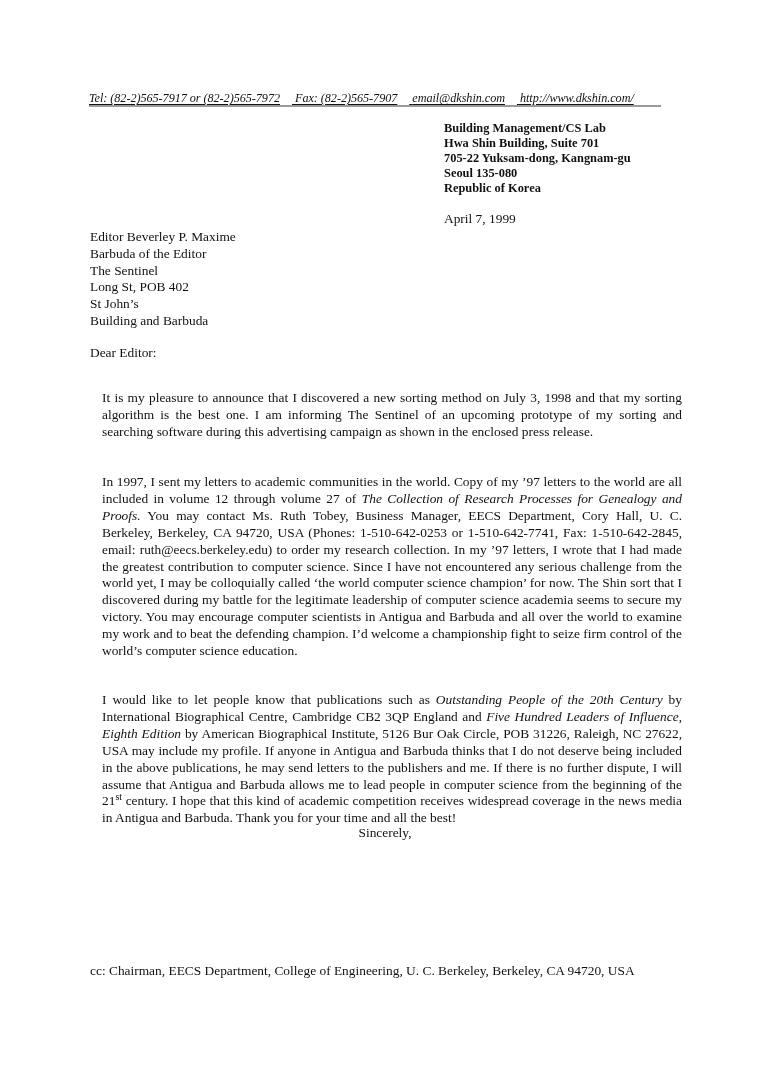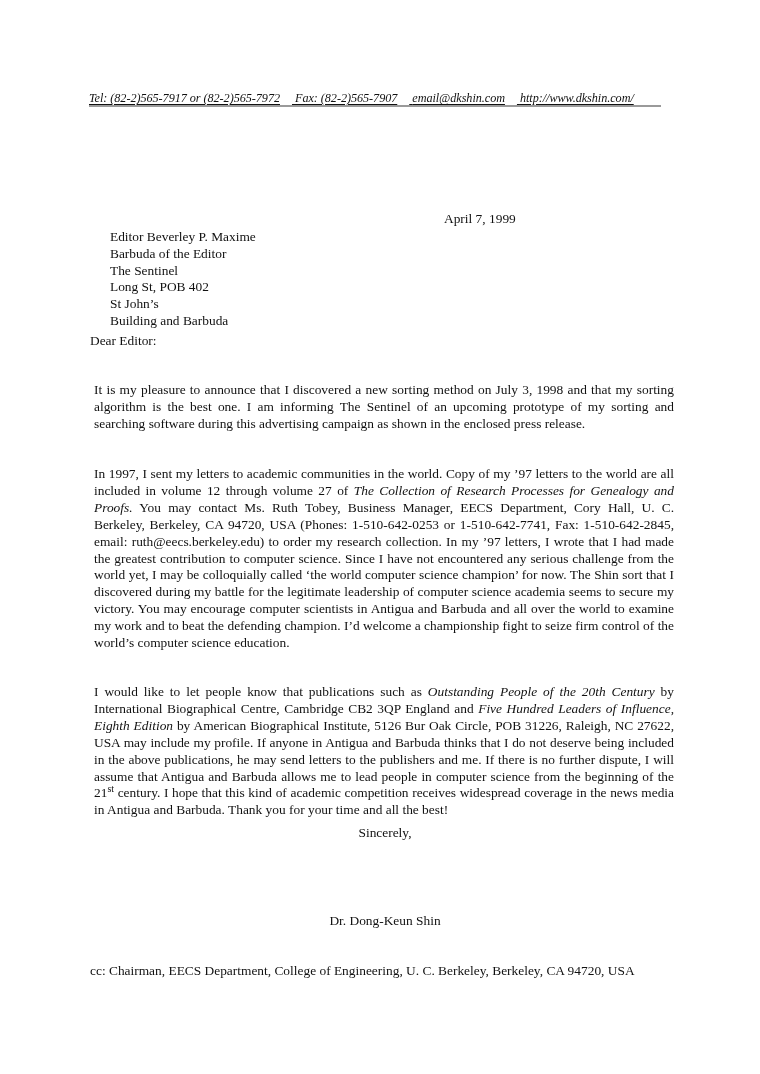--- a/index.html
+++ b/index.html
@@ -62,38 +62,37 @@
       top: 211px;
       font-size: 13.4px;
       white-space: nowrap;
     }
     .recipient {
       position: absolute;
       left: 90px;
       top: 229px;
       font-size: 13.4px;
       line-height: 16.8px;
-      margin-left: 20px;
     }
     .recipient div { white-space: nowrap; }
     .salutation {
       position: absolute;
       left: 90px;
-      top: 333px;
+      top: 345px;
       font-size: 13.4px;
       white-space: nowrap;
     }
     .para {
       position: absolute;
       left: 90px;
       width: 580px;
       font-size: 13.4px;
       line-height: 16.9px;
       text-align: justify;
-      margin: 4px;
+      margin: 12px;
     }
     .p1 { top: 378px; }
     .p2 { top: 462px; }
     .p3 { top: 680px; }
     .para i { font-style: italic; }
     .para sup { font-size: 10px; line-height: 0; vertical-align: super; }
     .closing {
       position: absolute;
       left: 0;
       width: 760px;
@@ -118,20 +117,27 @@
 <div class="page">
 
   <div class="header-line">
     <span>Tel: (82-2)565-7917 or (82-2)565-7972</span>
     <span>Fax: (82-2)565-7907</span>
     <span>email@dkshin.com</span>
     <span>http://www.dkshin.com/</span>
   </div>
   <div class="header-rule"></div>
 
+  <div class="sender">
+    <div>Building Management/CS Lab</div>
+    <div>Hwa Shin Building, Suite 701</div>
+    <div>705-22 Yuksam-dong, Kangnam-gu</div>
+    <div>Seoul 135-080</div>
+    <div>Republic of Korea</div>
+  </div>
 
   <div class="date">April 7, 1999</div>
 
   <div class="recipient">
     <div>Editor Beverley P. Maxime</div>
     <div>Barbuda of the Editor</div>
     <div>The Sentinel</div>
     <div>Long St, POB 402</div>
     <div>St John’s</div>
     <div>Building and Barbuda</div>
@@ -140,17 +146,16 @@
   <div class="salutation">Dear Editor:</div>
 
   <p class="para p1">It is my pleasure to announce that I discovered a new sorting method on July 3, 1998 and that my sorting algorithm is the best one.  I am informing The Sentinel of an upcoming prototype of my sorting and searching software during this advertising campaign as shown in the enclosed press release.</p>
 
   <p class="para p2"><span>In 1997, I sent my letters to academic communities in the world.   Copy of my ’97 letters to the world are all included in volume 12 through volume 27 of </span><i>The Collection of Research Processes for Genealogy and Proofs.</i><span>  You may contact Ms. Ruth Tobey, Business Manager, EECS Department, Cory Hall, U. C. Berkeley, Berkeley, CA 94720, USA (Phones: 1-510-642-0253 or 1-510-642-7741, Fax: 1-510-642-2845, email: ruth@eecs.berkeley.edu) to order my research collection.  In my ’97 letters, I wrote that I had made the greatest contribution to computer science.  Since I have not encountered any serious challenge from the world yet, I may be colloquially called ‘the world computer science champion’ for now.  The Shin sort that I discovered during my battle for the legitimate leadership of computer science academia seems to secure my victory.   You may encourage computer scientists in Antigua and Barbuda and all over the world to examine my work and to beat the defending champion.  I’d welcome a championship fight to seize firm control of the world’s computer science education.</span></p>
 
   <p class="para p3"><span>I would like to let people know that publications such as </span><i>Outstanding People of the 20th Century</i><span> by International Biographical Centre, Cambridge CB2 3QP England and </span><i>Five Hundred Leaders of Influence</i><span>, </span><i>Eighth Edition</i><span> by American Biographical Institute, 5126 Bur Oak Circle, POB 31226, Raleigh, NC 27622, USA may include my profile.   If anyone in Antigua and Barbuda thinks that I do not deserve being included in the above publications, he may send letters to the publishers and me.  If there is no further dispute, I will assume that Antigua and Barbuda allows me to lead people in computer science from the beginning of the 21</span><sup>st</sup><span> century.  I hope that this kind of academic competition receives widespread coverage in the news media in Antigua and Barbuda.  Thank you for your time and all the best!</span></p>
 
   <div class="closing sincerely"><span class="closing-inner">Sincerely,</span></div>
 
-  <div class="closing signature"><span class="closing-inner">Dr. Dong-Keun Shin</span></div>
 
   <div class="cc">cc: Chairman, EECS Department, College of Engineering, U. C. Berkeley, Berkeley, CA 94720, USA</div>
 
 </div>
 
 </body></html>

